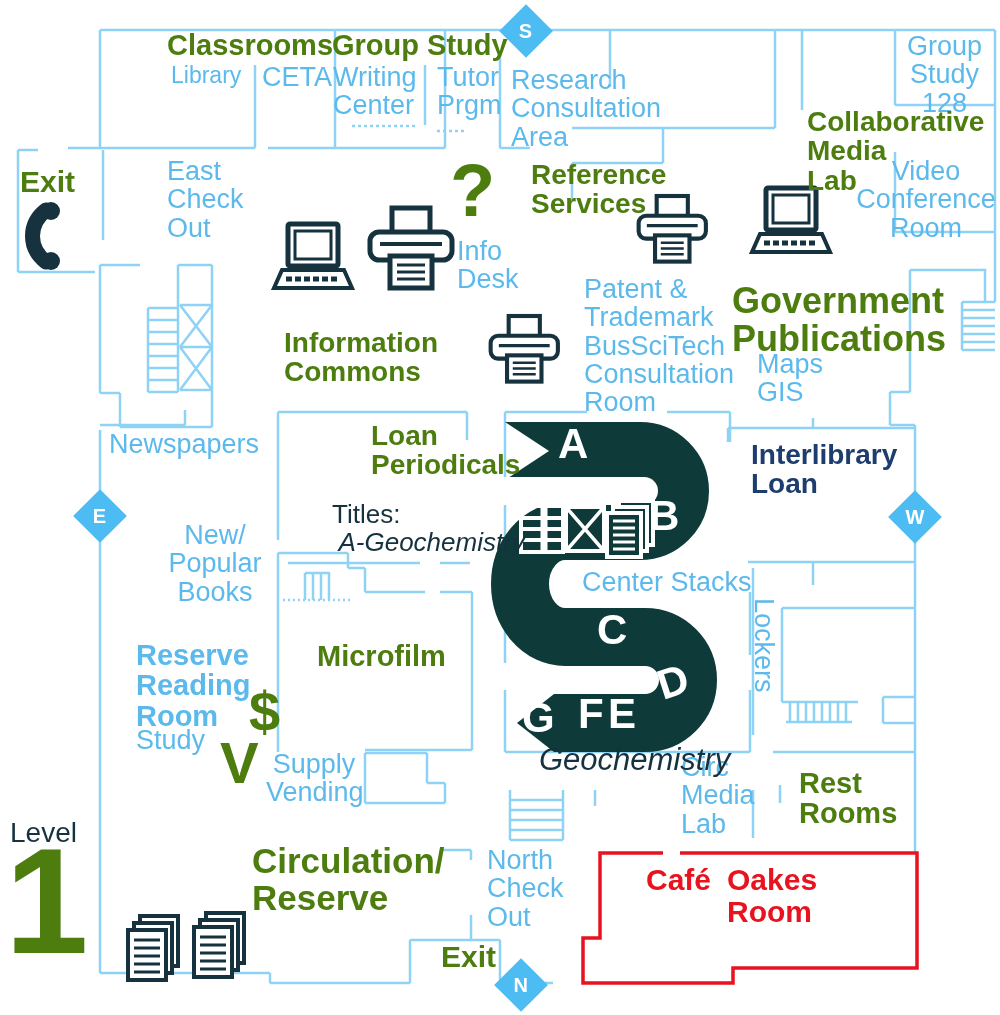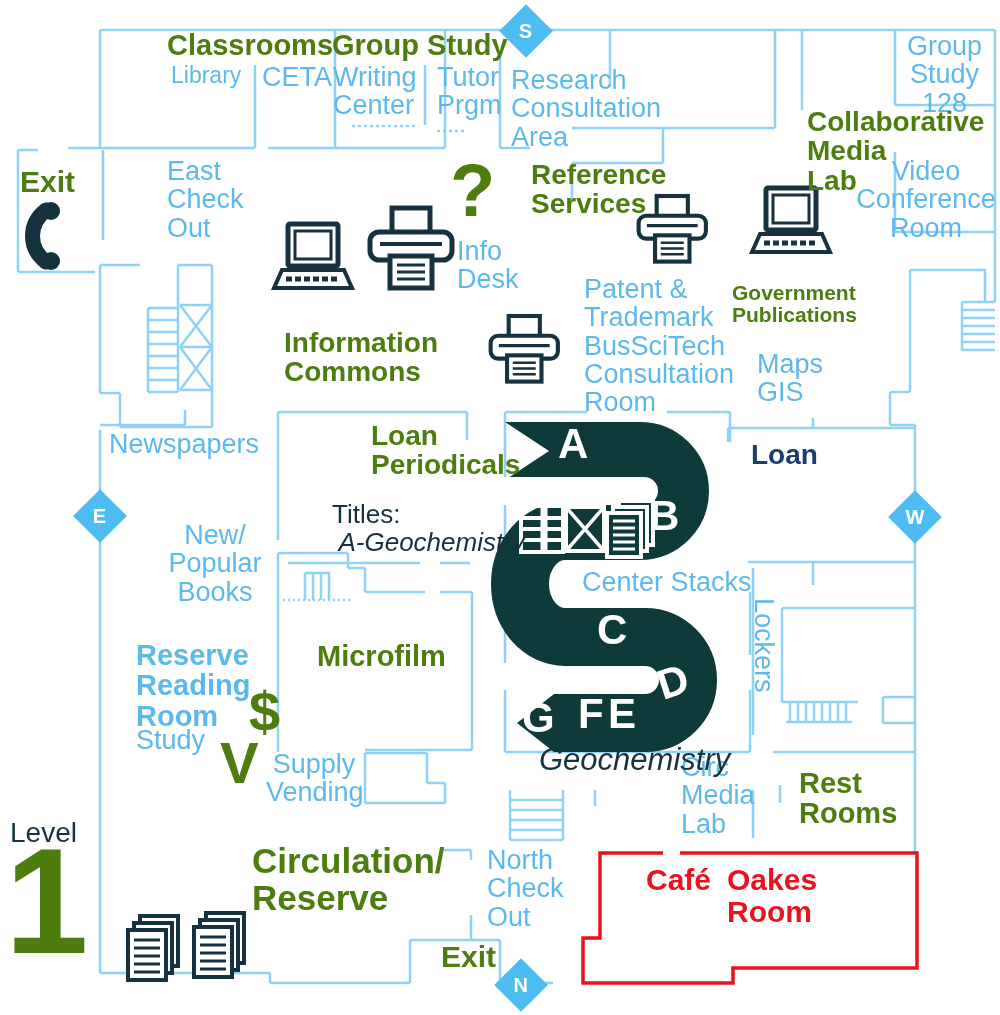--- a/index.html
+++ b/index.html
@@ -171,30 +171,30 @@
 <div class="lbl blue" style="left:511px;top:66px;font-size:27px;"><div>Research</div><div>Consultation</div><div>Area</div></div>
 <div class="lbl blue right" style="left:892px;top:32px;width:105px;font-size:27px;"><div>Group</div><div>Study</div><div>128</div></div>
 <div class="lbl dark" style="left:807px;top:107px;font-size:28px;"><div>Collaborative</div><div>Media</div><div>Lab</div></div>
 <div class="lbl blue right" style="left:855px;top:157px;width:142px;font-size:27px;"><div>Video</div><div>Conference</div><div>Room</div></div>
 <div class="lbl dark" style="left:20px;top:166px;font-size:30px;">Exit</div>
 <div class="lbl blue" style="left:127px;top:157px;font-size:27px;margin-left:40px;"><div>East</div><div>Check</div><div>Out</div></div>
 <div class="lbl dark" style="left:450px;top:152px;font-size:74px;">?</div>
 <div class="lbl blue" style="left:457px;top:237px;font-size:27px;"><div>Info</div><div>Desk</div></div>
 <div class="lbl dark" style="left:531px;top:160px;font-size:28px;"><div>Reference</div><div>Services</div></div>
 <div class="lbl blue" style="left:584px;top:275px;font-size:27px;"><div>Patent &amp;</div><div>Trademark</div><div>BusSciTech</div><div>Consultation</div><div>Room</div></div>
-<div class="lbl dark" style="left:732px;top:282px;font-size:21px;"><div>Government</div><div>Publications</div></div>
+<div class="lbl dark" style="left:732px;top:282px;font-size:36px;"><div>Government</div><div>Publications</div></div>
 <div class="lbl blue" style="left:757px;top:350px;font-size:27px;"><div>Maps</div><div>GIS</div></div>
 <div class="lbl blue" style="left:109px;top:430px;font-size:27px;">Newspapers</div>
 <div class="lbl dark" style="left:284px;top:328px;font-size:28px;"><div>Information</div><div>Commons</div></div>
 <div class="lbl dark" style="left:371px;top:421px;font-size:28px;"><div>Loan</div><div>Periodicals</div></div>
 <div class="lbl darkreg" style="left:318px;top:474px;font-size:26px;">
   <span>Titles:</span>
   <span class="ital" style="margin-left:6px;">A-Geochemistry</span>
 </div>
-<div class="lbl navy" style="left:751px;top:440px;font-size:28px;"><div>Loan</div></div>
+<div class="lbl navy" style="left:751px;top:440px;font-size:28px;"><div>Interlibrary</div><div>Loan</div></div>
 <div class="lbl blue right" style="left:155px;top:521px;width:120px;font-size:27px;"><div>New/</div><div>Popular</div><div>Books</div></div>
 <div class="lbl blue" style="left:582px;top:568px;font-size:27px;">Center Stacks</div>
 <div class="lbl blue" style="left:750px;top:598px;font-size:27px;writing-mode:vertical-rl;">Lockers</div>
 <div class="lbl bluebold" style="left:136px;top:640px;font-size:29px;"><div>Reserve</div><div>Reading</div><div>Room</div></div>
 <div class="lbl blue" style="left:136px;top:726px;font-size:27px;">Study</div>
 <div class="lbl dark" style="left:317px;top:641px;font-size:29px;">Microfilm</div>
 <div class="lbl dark" style="left:249px;top:683px;font-size:56px;">$</div>
 <div class="lbl dark" style="left:220px;top:733px;font-size:58px;">V</div>
 <div class="lbl blue right" style="left:266px;top:750px;width:96px;font-size:27px;"><div>Supply</div><div>Vending</div></div>
 <div class="lbl blue" style="left:681px;top:753px;font-size:27px;"><div>Circ</div><div>Media</div><div>Lab</div></div>

